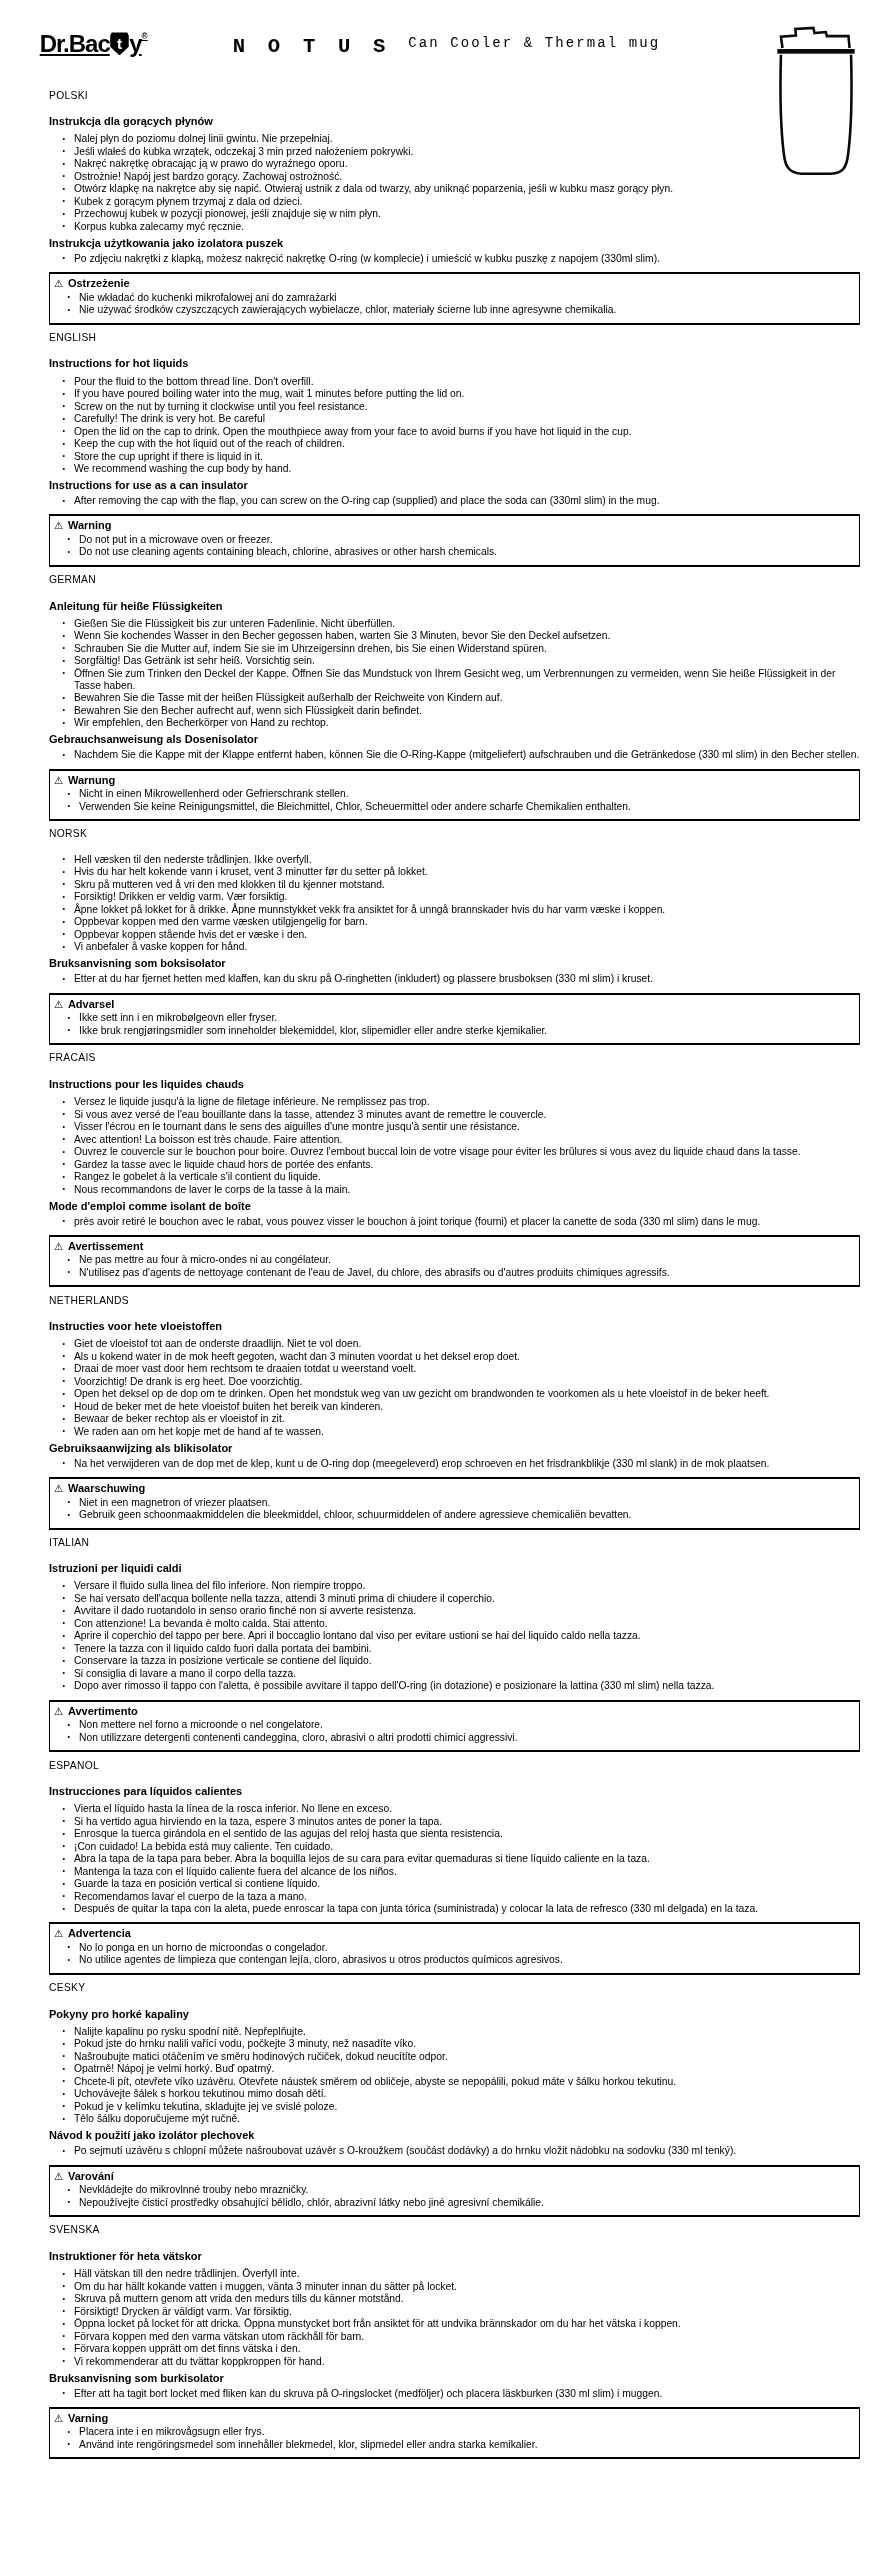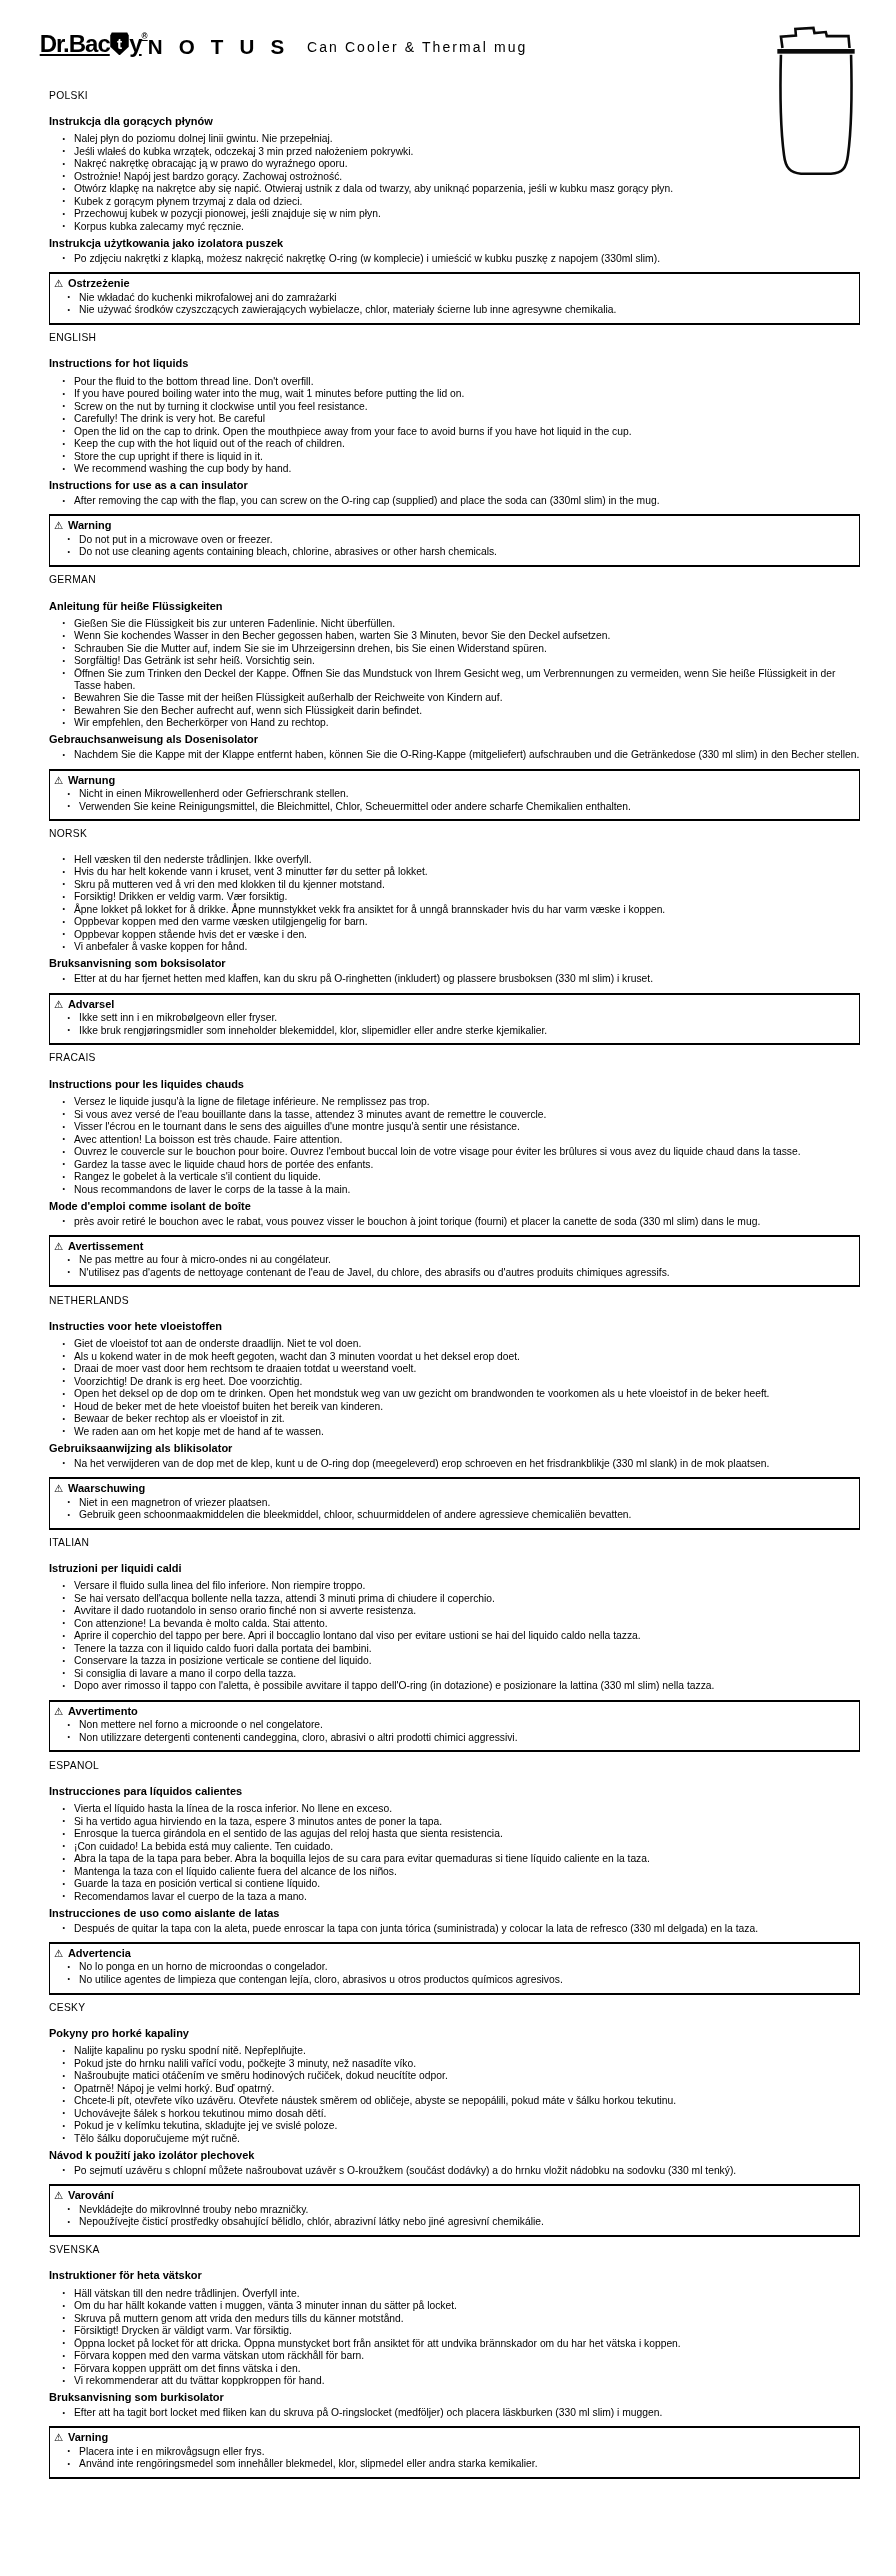--- a/index.html
+++ b/index.html
@@ -53,24 +53,26 @@
     clip-path: polygon(8% 0, 92% 0, 100% 14%, 100% 62%, 50% 100%, 0 62%, 0 14%);
   }
   .logo .reg {
     font-size: 8.2px;
     vertical-align: top;
     position: relative;
     top: -7.2px;
     letter-spacing: 0;
   }
   .title-wrap {
+    margin-left: 85px;
     padding-top: 19.6px;
     white-space: nowrap;
     display: flex;
-    align-items: center;
+    align-items: flex-start;
+    font-family: Liberation Mono, monospace;
   }
   .product {
     font-weight: bold;
     font-size: 20.6px;
     letter-spacing: 5.2px;
   }
   .subtitle {
     font-weight: normal;
     font-size: 14px;
     letter-spacing: 2.1px;
@@ -380,21 +382,20 @@
     <ul class="item-list">
           <li><span class="bullet">•</span><span>Vierta el líquido hasta la línea de la rosca inferior. No llene en exceso.</span></li>
           <li><span class="bullet">•</span><span>Si ha vertido agua hirviendo en la taza, espere 3 minutos antes de poner la tapa.</span></li>
           <li><span class="bullet">•</span><span>Enrosque la tuerca girándola en el sentido de las agujas del reloj hasta que sienta resistencia.</span></li>
           <li><span class="bullet">•</span><span>¡Con cuidado! La bebida está muy caliente. Ten cuidado.</span></li>
           <li><span class="bullet">•</span><span>Abra la tapa de la tapa para beber. Abra la boquilla lejos de su cara para evitar quemaduras si tiene líquido caliente en la taza.</span></li>
           <li><span class="bullet">•</span><span>Mantenga la taza con el líquido caliente fuera del alcance de los niños.</span></li>
           <li><span class="bullet">•</span><span>Guarde la taza en posición vertical si contiene líquido.</span></li>
           <li><span class="bullet">•</span><span>Recomendamos lavar el cuerpo de la taza a mano.</span></li>
         </ul>
-    <h3 class="sec-title can-title">Instrucciones de uso como aislante de latas</h3>
     <ul class="item-list">
           <li><span class="bullet">•</span><span>Después de quitar la tapa con la aleta, puede enroscar la tapa con junta tórica (suministrada) y colocar la lata de refresco (330 ml delgada) en la taza.</span></li>
         </ul>
     <div class="warning-box">
       <div class="warning-head">
         <span class="warn-icon">⚠</span>
         <span class="warn-title">Advertencia</span>
       </div>
       <ul class="item-list warn-list">
             <li><span class="bullet">•</span><span>No lo ponga en un horno de microondas o congelador.</span></li>

